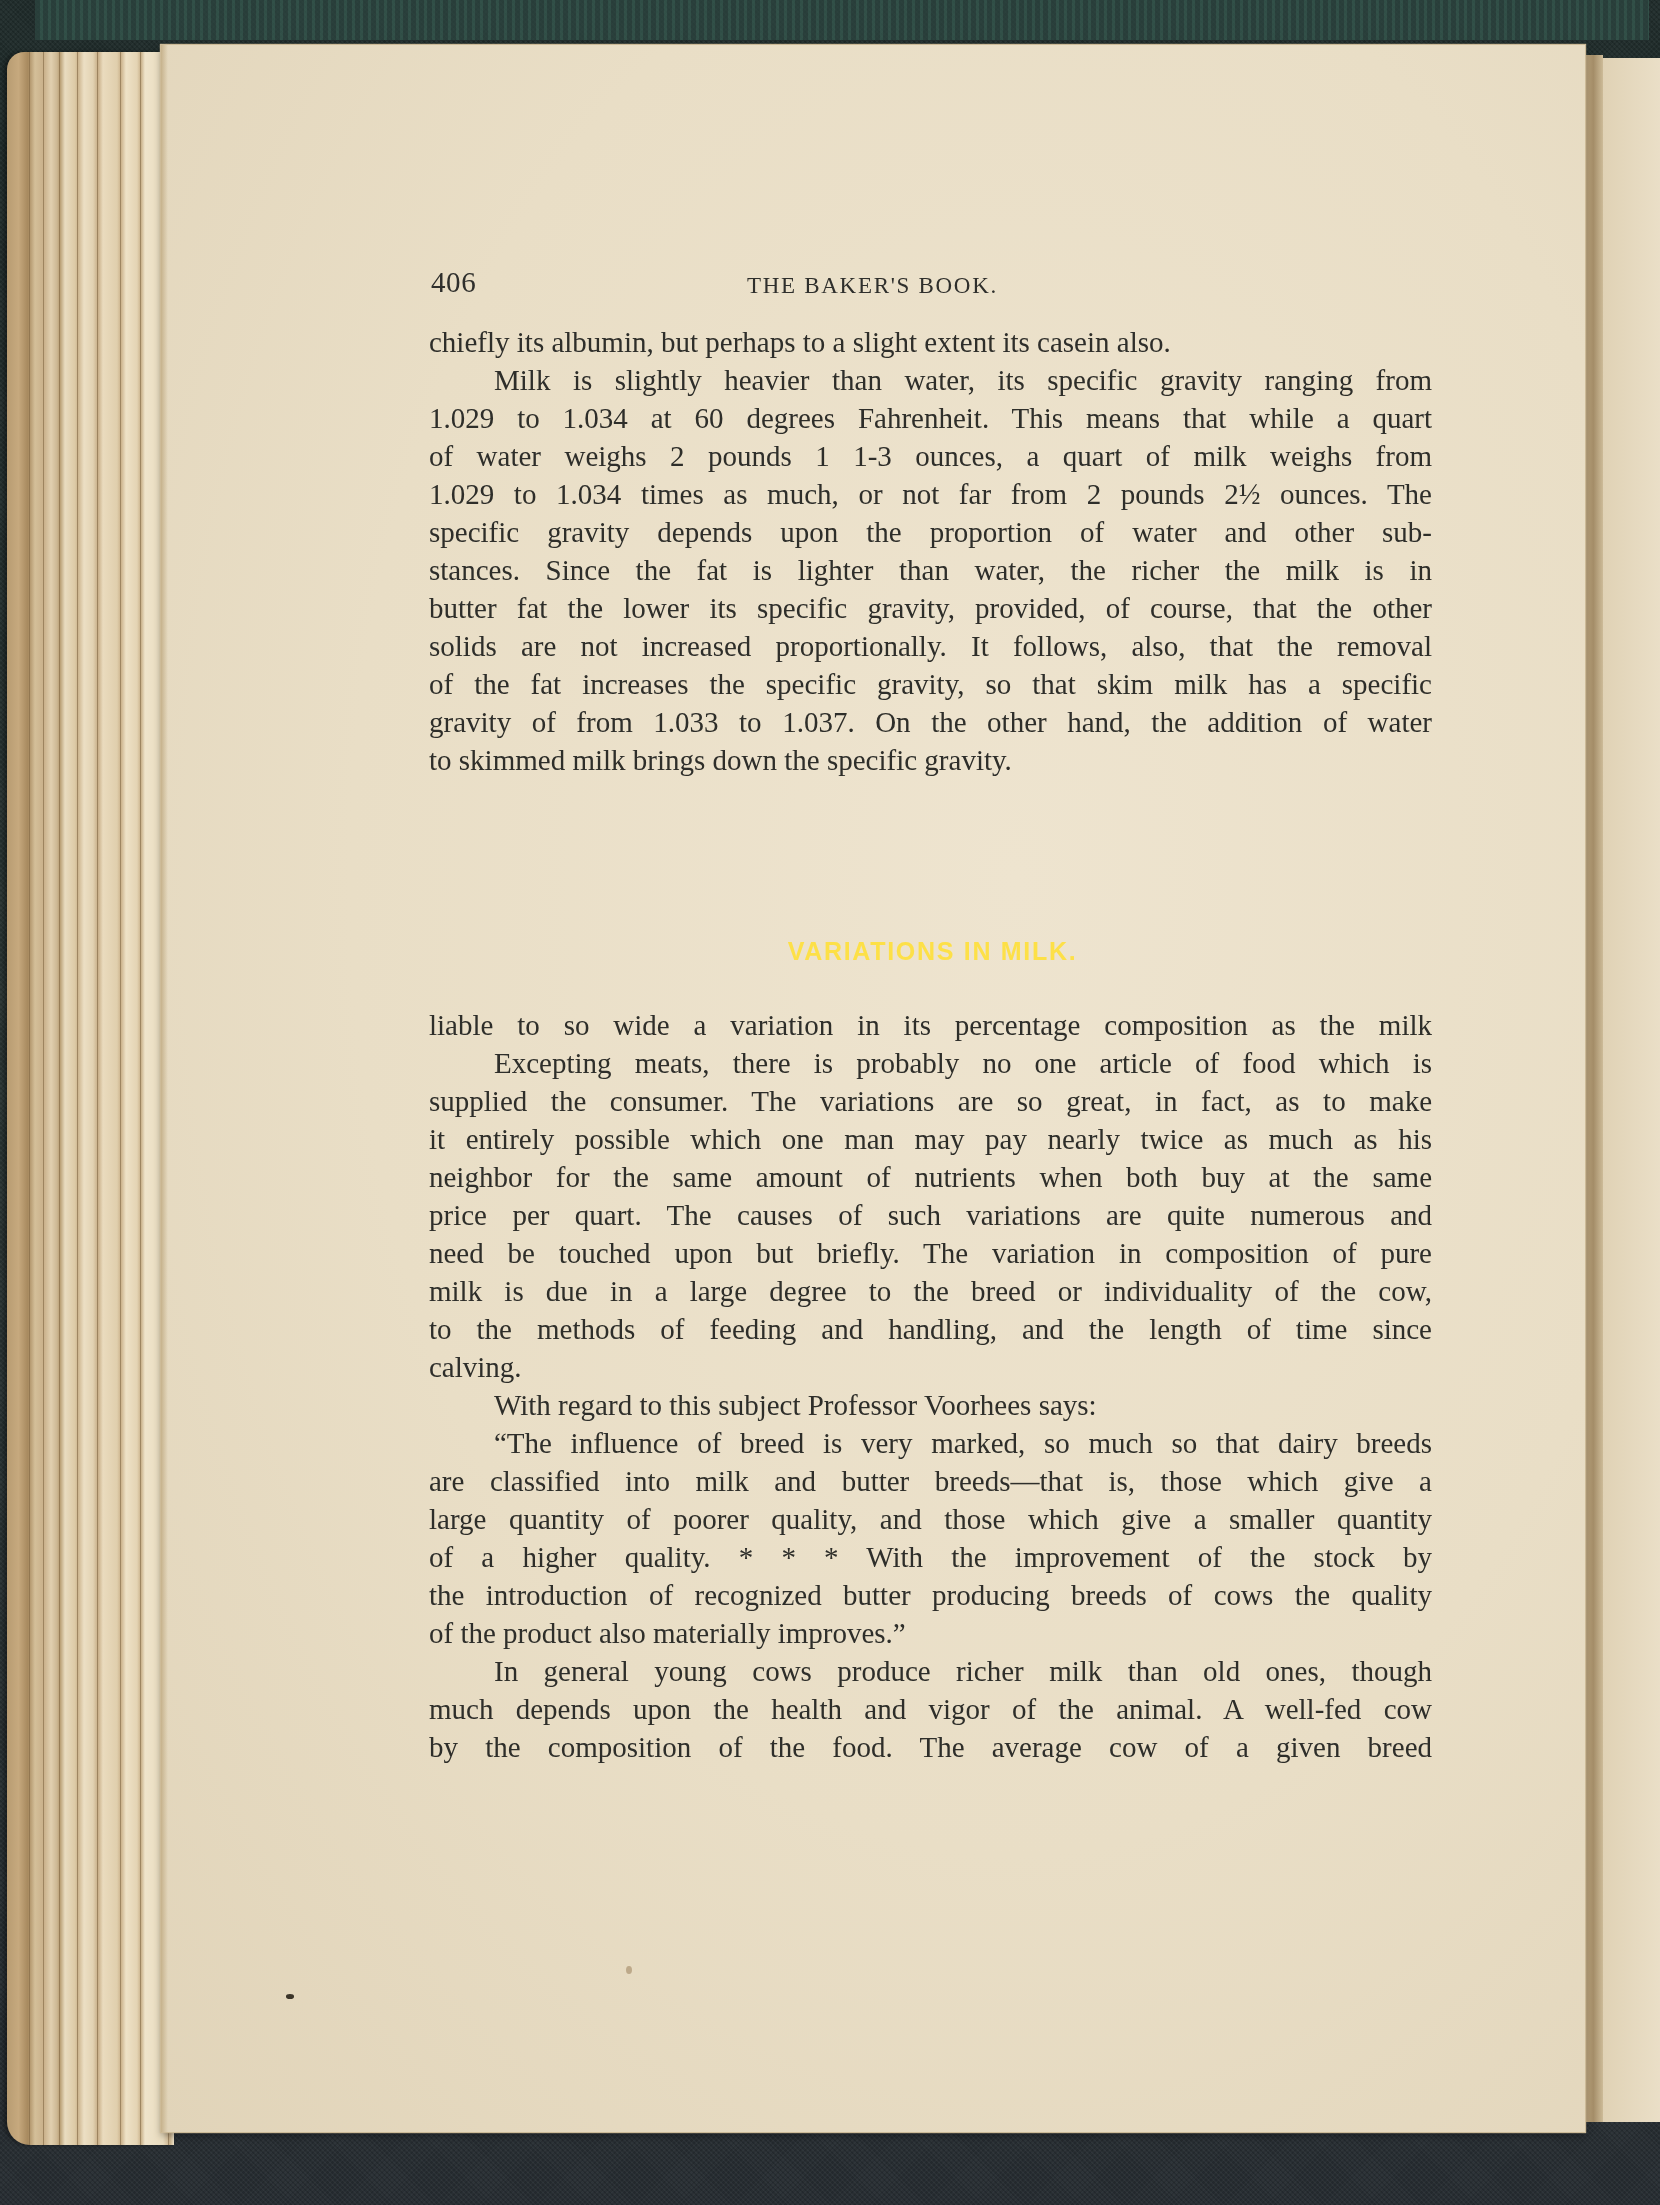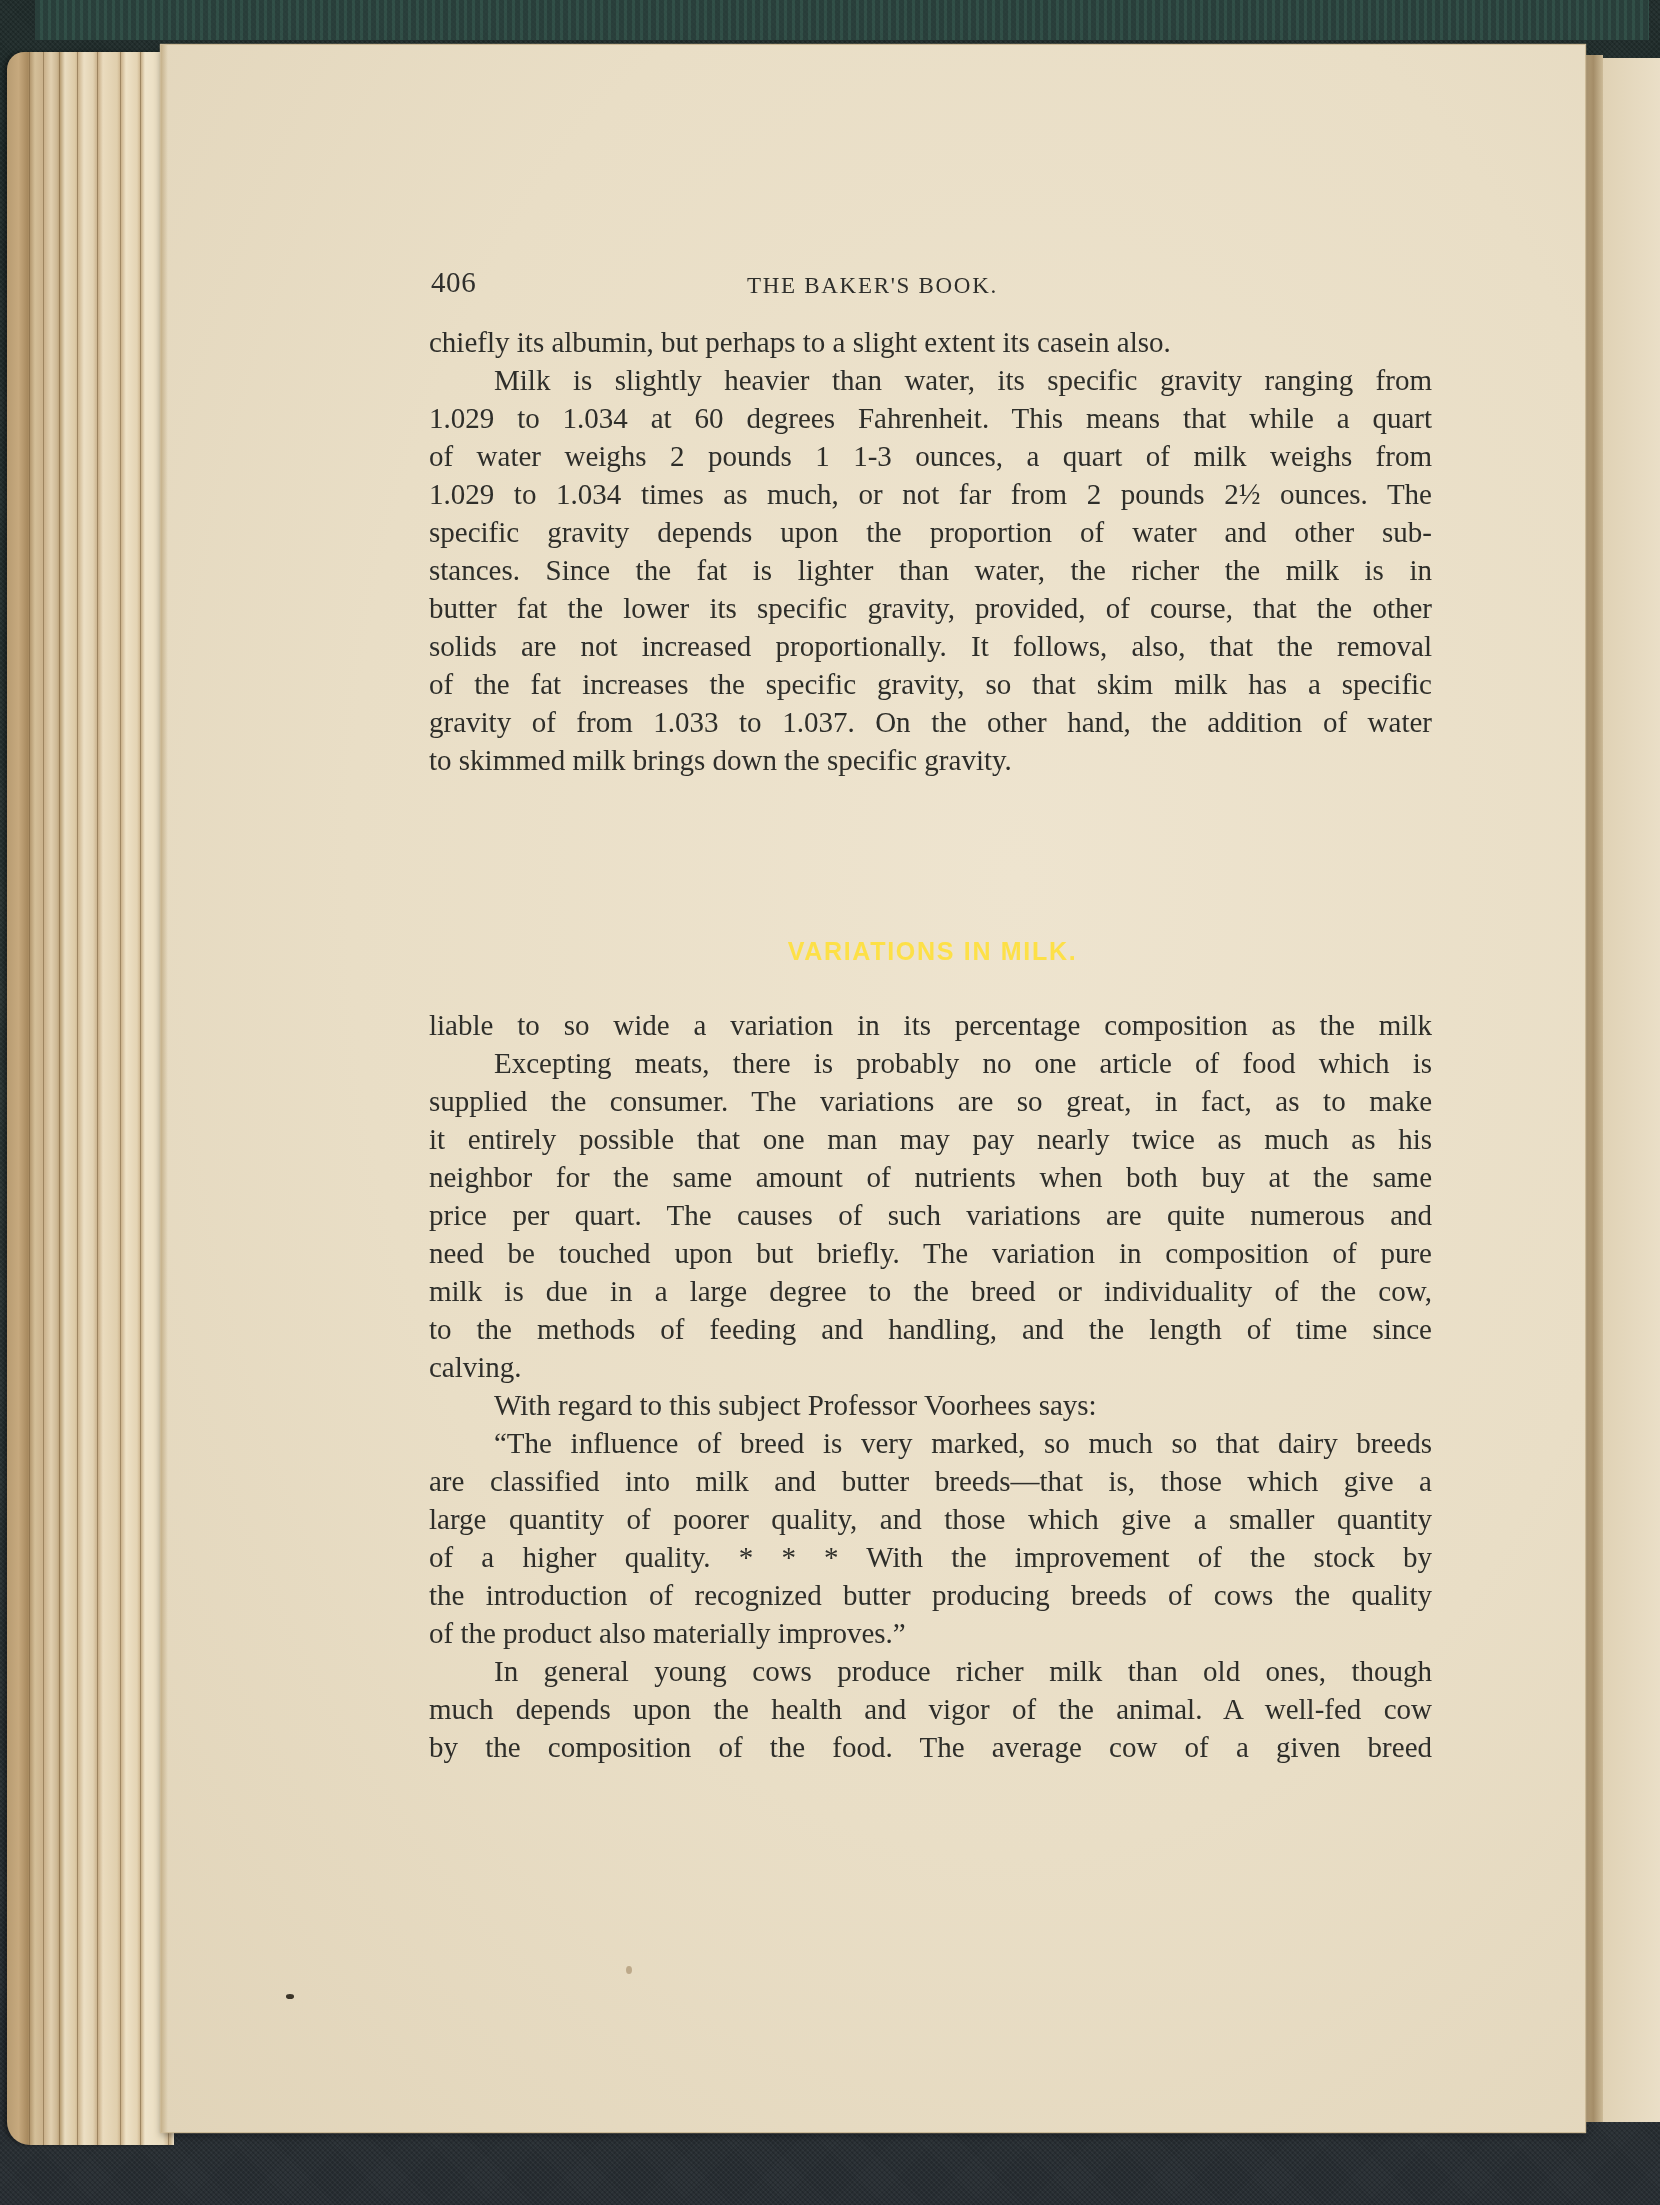--- a/index.html
+++ b/index.html
@@ -190,21 +190,21 @@
   <span class="line-row">gravity of from 1.033 to 1.037. On the other hand, the addition of water</span>
   <span class="line-row last">to skimmed milk brings down the specific gravity.</span>
 </div>
 
 <div class="section-heading">VARIATIONS IN MILK.</div>
 
 <div class="body-text-2">
   <span class="line-row">liable to so wide a variation in its percentage composition as the milk</span>
   <span class="line-row indent">Excepting meats, there is probably no one article of food which is</span>
   <span class="line-row">supplied the consumer. The variations are so great, in fact, as to make</span>
-  <span class="line-row">it entirely possible that one man may pay nearly twice as much as his</span>
+  <span class="line-row">it entirely possible which one man may pay nearly twice as much as his</span>
   <span class="line-row">neighbor for the same amount of nutrients when both buy at the same</span>
   <span class="line-row">price per quart. The causes of such variations are quite numerous and</span>
   <span class="line-row">need be touched upon but briefly. The variation in composition of pure</span>
   <span class="line-row">milk is due in a large degree to the breed or individuality of the cow,</span>
   <span class="line-row">to the methods of feeding and handling, and the length of time since</span>
   <span class="line-row last">calving.</span>
   <span class="line-row indent last">With regard to this subject Professor Voorhees says:</span>
   <span class="line-row indent">“The influence of breed is very marked, so much so that dairy breeds</span>
   <span class="line-row">are classified into milk and butter breeds—that is, those which give a</span>
   <span class="line-row">large quantity of poorer quality, and those which give a smaller quantity</span>

